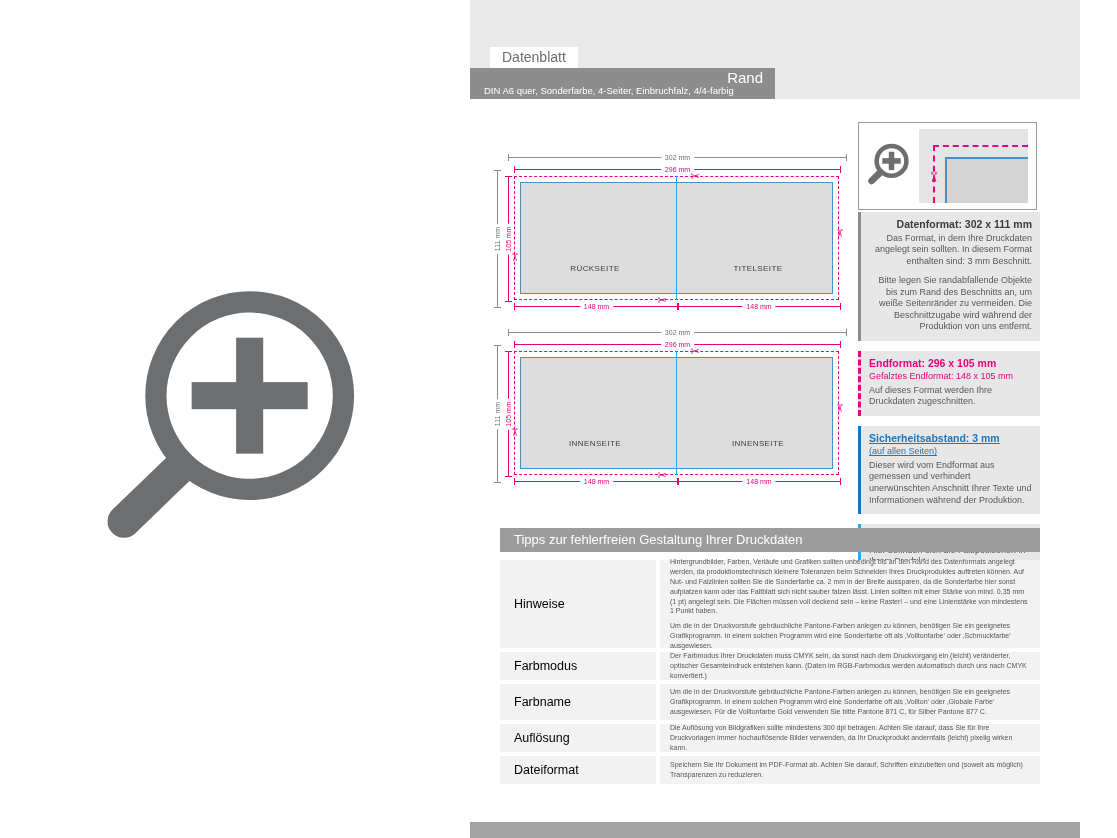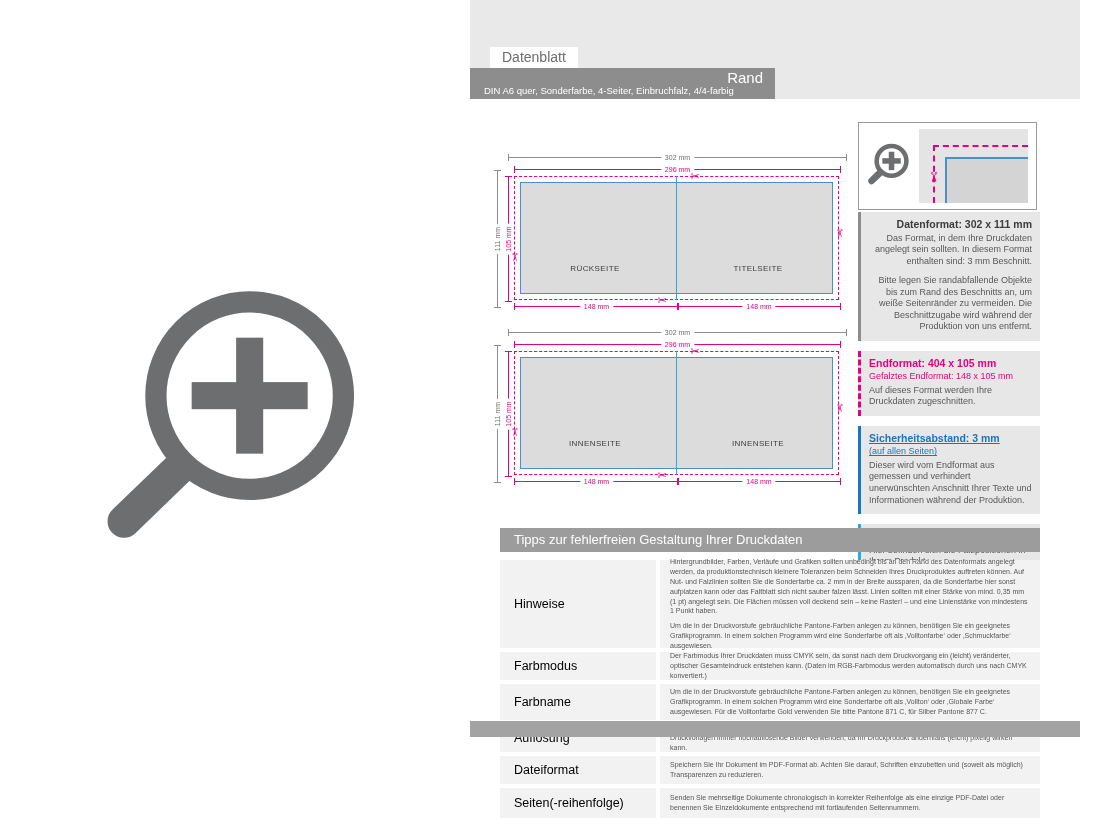--- a/index.html
+++ b/index.html
@@ -2,21 +2,21 @@
 <html><head>
 <meta charset="utf-8">
 <style>
   html,body{margin:0;padding:0;}
   body{
     width:1117px;height:838px;position:relative;overflow:hidden;
     background:#ffffff;font-family:"Liberation Sans",sans-serif;
     -webkit-font-smoothing:antialiased;
   }
   
-  .page{position:absolute;left:470px;top:0;width:610px;height:737px;background:#fff;}
+  .page{position:absolute;left:470px;top:0;width:610px;height:838px;background:#fff;}
   .topstrip{position:absolute;left:0;top:0;width:610px;height:99px;background:#e9e9e9;}
   .tab{position:absolute;left:20px;top:47px;height:21px;background:#ffffff;
        color:#6d6d6d;font-size:14px;line-height:21px;padding:0 12px;}
   .band{position:absolute;left:0;top:68px;width:305px;height:31px;background:#8d8d8d;}
   .band .title{position:absolute;right:12px;top:1px;color:#fff;font-size:15px;}
   .band .subtitle{position:absolute;left:14px;bottom:3px;color:#fff;font-size:9.5px;white-space:nowrap;}
   .footerbar{position:absolute;left:0;bottom:0;width:610px;height:16px;background:#a3a3a3;}
 
   
   .diagram{position:absolute;left:20px;width:360px;height:172px;}
@@ -170,21 +170,21 @@
     </div>
   </div>
 
   <div class="sidetext">
     <div class="sec sec-daten">
       <h3>Datenformat: 302 x 111 mm</h3>
       <p>Das Format, in dem Ihre Druckdaten angelegt sein sollten. In diesem Format enthalten sind: 3 mm Beschnitt.</p>
       <p>Bitte legen Sie randabfallende Objekte bis zum Rand des Beschnitts an, um weiße Seitenränder zu vermeiden. Die Beschnittzugabe wird während der Produktion von uns entfernt.</p>
     </div>
     <div class="sec sec-end">
-      <h3>Endformat: 404 x 105 mm</h3>
+      <h3>Endformat: 296 x 105 mm</h3>
       <div class="sub">Gefalztes Endformat: 148 x 105 mm</div>
       <p>Auf dieses Format werden Ihre Druckdaten zugeschnitten.</p>
     </div>
     <div class="sec sec-sich">
       <h3>Sicherheitsabstand: 3 mm</h3>
       <div class="sub">(auf allen Seiten)</div>
       <p>Dieser wird vom Endformat aus gemessen und verhindert unerwünschten Anschnitt Ihrer Texte und Informationen während der Produktion.</p>
     </div>
     <div class="sec sec-falz">
       <h3>Falzlinien</h3>
@@ -218,22 +218,16 @@
       <div class="tbody">
         <p>Die Auflösung von Bildgrafiken sollte mindestens 300 dpi betragen. Achten Sie darauf, dass Sie für Ihre Druckvorlagen immer hochauflösende Bilder verwenden, da Ihr Druckprodukt andernfalls (leicht) pixelig wirken kann.</p>
       </div>
     </div>
     <div class="trow" style="height:28px;">
       <div class="tlabel">Dateiformat</div>
       <div class="tbody">
         <p>Speichern Sie Ihr Dokument im PDF-Format ab. Achten Sie darauf, Schriften einzubetten und (soweit als möglich) Transparenzen zu reduzieren.</p>
       </div>
     </div>
-    <div class="trow" style="height:30px;">
-      <div class="tlabel">Seiten(-reihenfolge)</div>
-      <div class="tbody">
-        <p>Senden Sie mehrseitige Dokumente chronologisch in korrekter Reihenfolge als eine einzige PDF-Datei oder benennen Sie Einzeldokumente entsprechend mit fortlaufenden Seitennummern.</p>
-      </div>
-    </div>
   </div>
 
   <div class="footerbar"></div>
 </div>
 
 </body></html>

